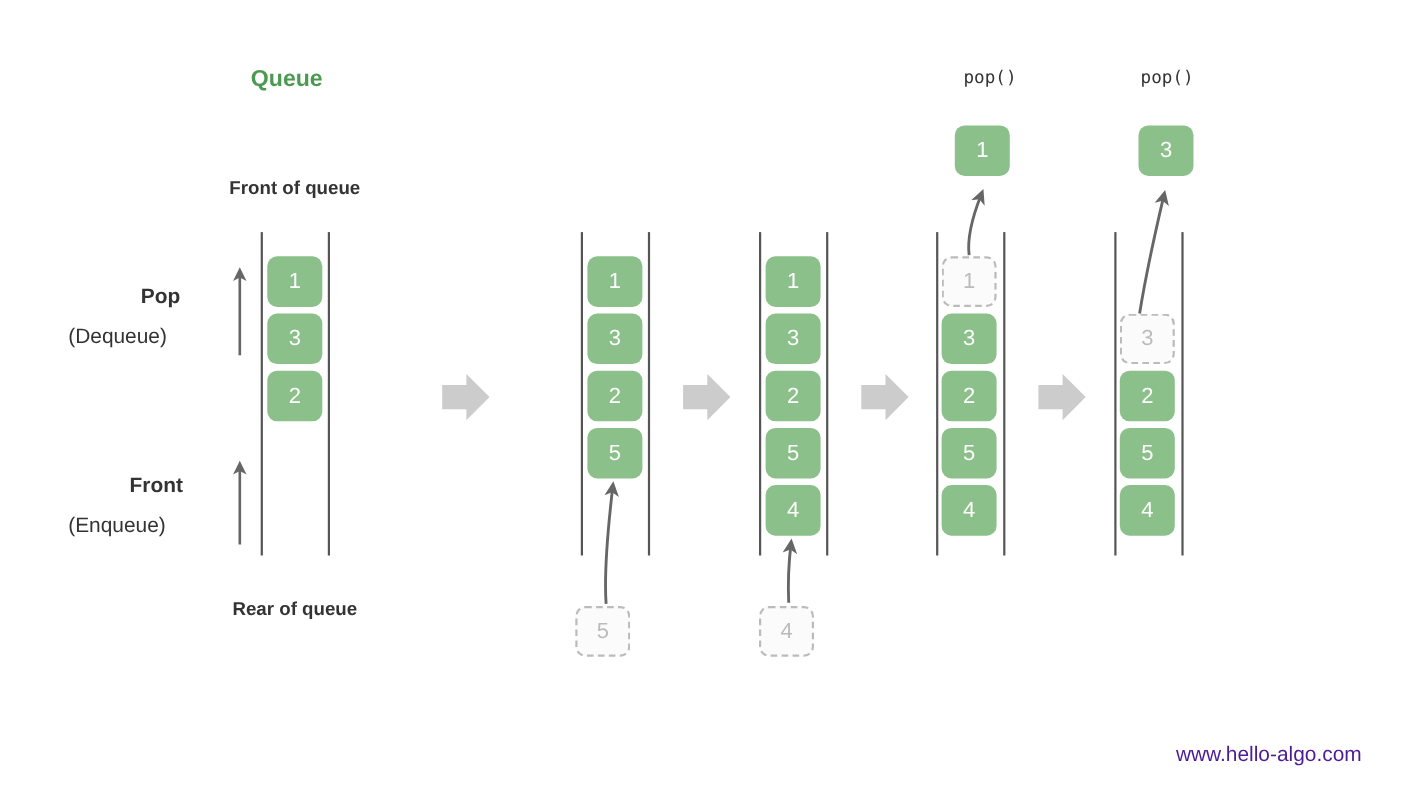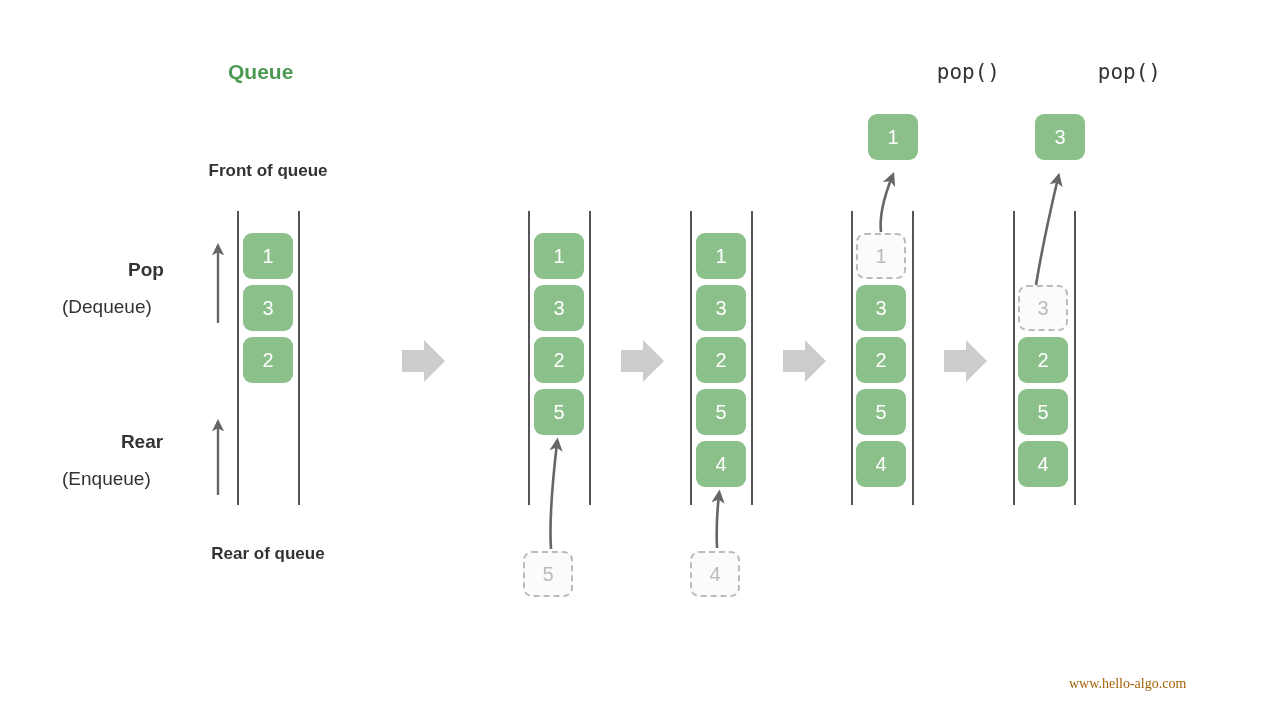--- a/index.html
+++ b/index.html
@@ -45,30 +45,30 @@
   .lbl-reg {
     font-family: "Liberation Sans", sans-serif;
     font-weight: normal;
     font-size: 19px;
     color: #333333;
     white-space: nowrap;
     text-align: left;
   }
   .mono-op {
     font-family: "DejaVu Sans Mono", monospace;
-    font-size: 21px;
-    color: #333333;
-    white-space: nowrap;
-    text-align: right;
+    font-size: 16px;
+    color: #333333;
+    white-space: nowrap;
+    text-align: center;
   }
   .mono-op .num { color: #3f9142; font-weight: bold; }
   .watermark {
-    font-family: Liberation Serif, serif;
-    font-size: 14px;
-    color: #a16207;
+    font-family: Liberation Sans, sans-serif;
+    font-size: 19px;
+    color: #4c1d95;
     white-space: nowrap;
   }
 
   
   .rail {
     position: absolute;
     width: 1.6px;
     background: #555555;
   }
 
@@ -108,21 +108,21 @@
 
   <div class="abs title-queue" style="left:228px; top:60px;">Queue</div>
 
   <div class="abs hdr-bold" style="left:168px; top:544px; width:200px;">Rear of queue</div>
 
   <div class="abs hdr-bold" style="left:168px; top:161px; width:200px;">Front of queue</div>
 
   <div class="abs lbl-bold" style="left:66px; top:259px; width:160px;">Pop</div>
   <div class="abs lbl-reg" style="left:62px; top:296px; width:160px;">(Dequeue)</div>
 
-  <div class="abs lbl-bold" style="left:62px; top:431px; width:160px;">Rear</div>
+  <div class="abs lbl-bold" style="left:62px; top:431px; width:160px;">Front</div>
   <div class="abs lbl-reg" style="left:62px; top:468px; width:160px;">(Enqueue)</div>
 
 
   <div class="abs mono-op" style="left:800px; top:60px; width:200px;">pop()</div>
   <div class="abs mono-op" style="left:961px; top:60px; width:200px;">pop()</div>
 
   <div class="rail" style="left:237px; top:211px; height:294px;"></div>
   <div class="rail" style="left:298px; top:211px; height:294px;"></div>
   <div class="cell" style="left:243px; top:233px;">1</div>
   <div class="cell" style="left:243px; top:285px;">3</div>

